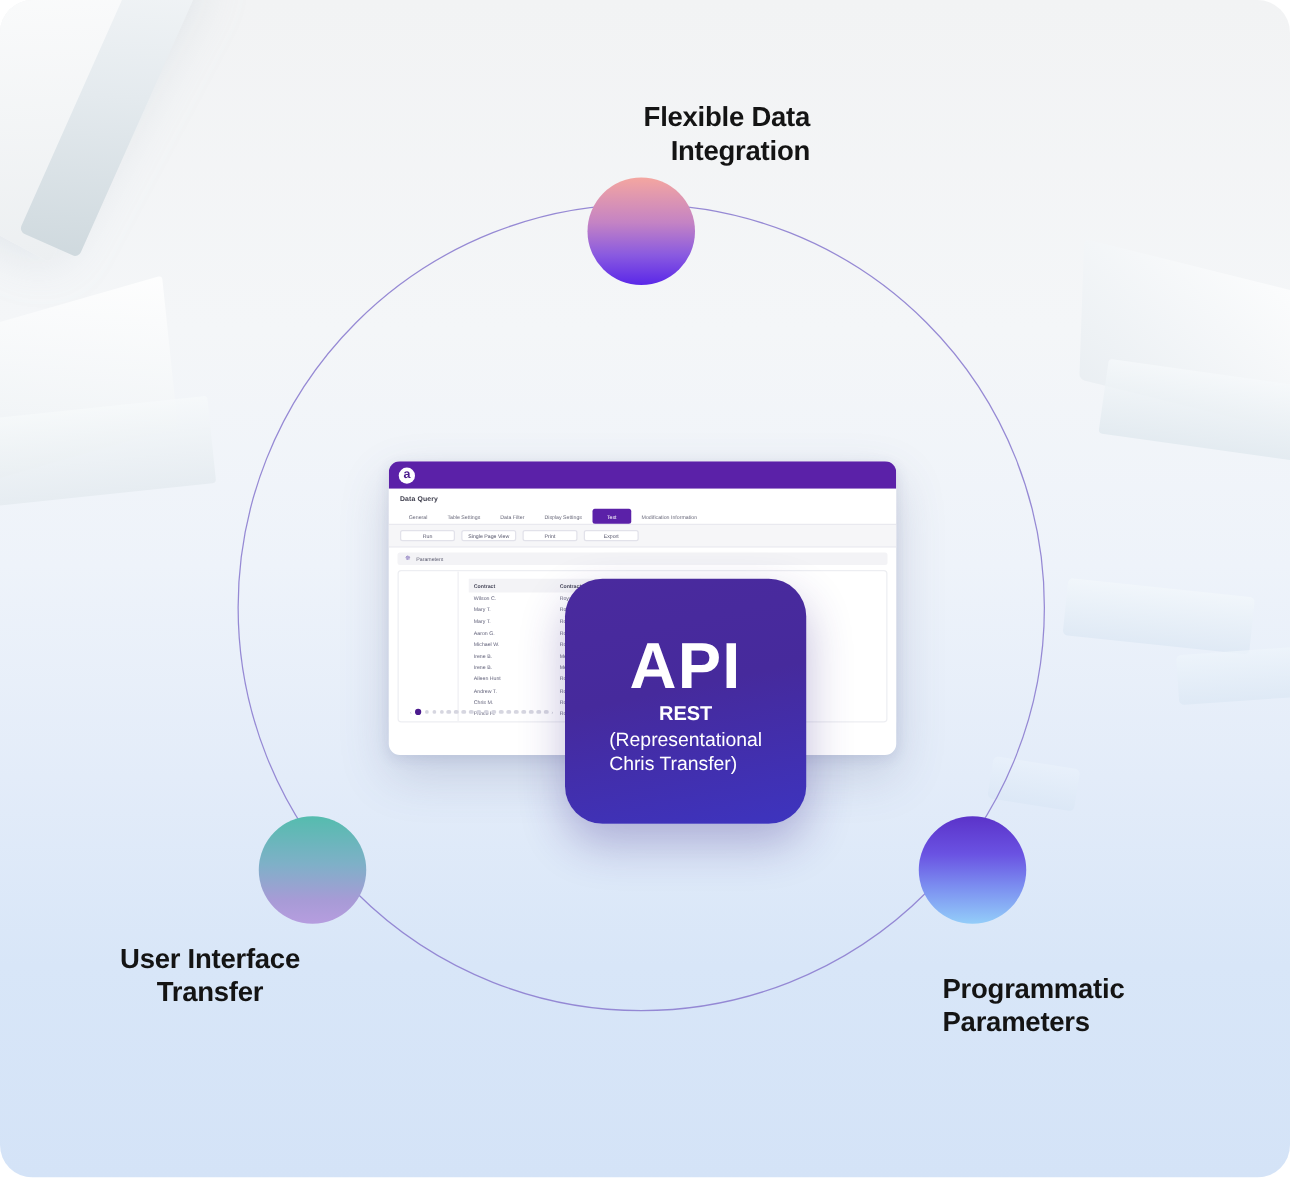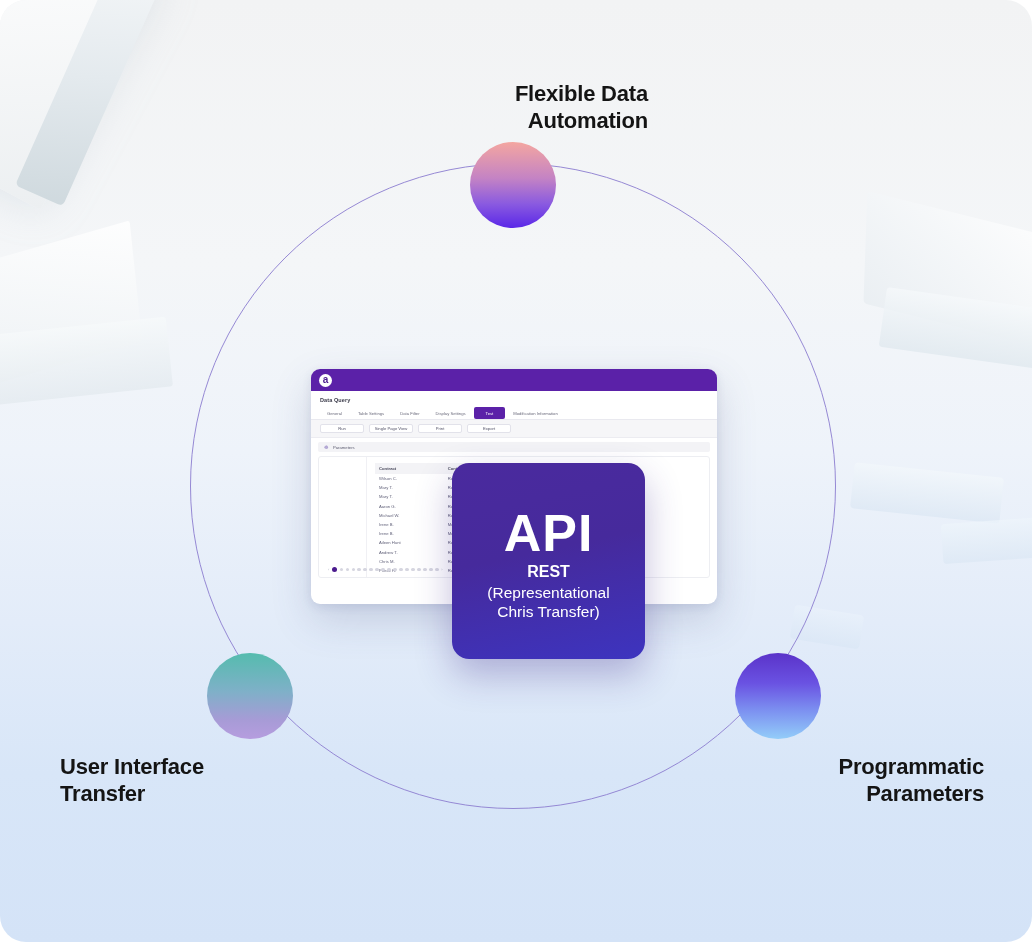--- a/index.html
+++ b/index.html
@@ -89,22 +89,22 @@
   
   .caption{
     position:absolute;
     color:#141414;
     font-weight:bold;
     font-size:22px;
     line-height:27px;
     letter-spacing:-.2px;
   }
   .cap-top{   left:380px; top:80px;  width:268px; text-align:right; }
-  .cap-left{  left:60px;  top:753px; width:216px; text-align:left; }
-  .cap-right{ left:754px; top:753px; width:230px; text-align:right; }
+  .cap-left{  left:60px;  top:753px; width:216px; text-align:center; }
+  .cap-right{ left:754px; top:777px; width:230px; text-align:left; }
 
   
   .app-window{
     position:absolute;
     left:311px; top:369px;
     width:406px; height:235px;
     background:#ffffff;
     border-radius:9px;
     box-shadow:0 16px 40px rgba(70,80,130,.20), 0 3px 10px rgba(70,80,130,.12);
     overflow:hidden;
@@ -218,39 +218,39 @@
     width:3.4px; height:3.4px; border-radius:50%;
     background:#d6d6e0;
   }
   .pg-dot.active{ background:#4b1b8e; width:5px; height:5px; }
 
   
   .api-card{
     position:absolute;
     left:452px; top:463px;
     width:193px; height:196px;
-    border-radius:17px;
+    border-radius:30px;
     background:linear-gradient(168deg,#4a2a9e 0%,#462a9c 45%,#3d34bf 100%);
     box-shadow:0 16px 36px rgba(55,35,135,.30);
     display:flex; flex-direction:column;
     align-items:center; justify-content:center;
     color:#ffffff;
     padding-top:6px;
   }
   .api-title{
     font-size:52px; font-weight:bold; letter-spacing:1px;
     line-height:1.0;
   }
   .api-sub{
     font-size:16px; font-weight:bold;
     margin-top:4px; line-height:1.1;
   }
   .api-desc{
     font-size:15.5px; line-height:19px;
-    margin-top:2px; text-align:center;
+    margin-top:2px; 
     font-weight:400;
   }
 </style>
 </head>
 <body>
 
 <div class="canvas">
 
   <div class="shard s1"></div>
   <div class="shard s2"></div>
@@ -263,21 +263,21 @@
   <div class="shard s9"></div>
 
   <div class="ring"></div>
 
   <div class="node node-top"></div>
   <div class="node node-left"></div>
   <div class="node node-right"></div>
 
   <div class="caption cap-top">
     <div>Flexible Data</div>
-    <div>Automation</div>
+    <div>Integration</div>
   </div>
   <div class="caption cap-left">
     <div>User Interface</div>
     <div>Transfer</div>
   </div>
   <div class="caption cap-right">
     <div>Programmatic</div>
     <div>Parameters</div>
   </div>
 

